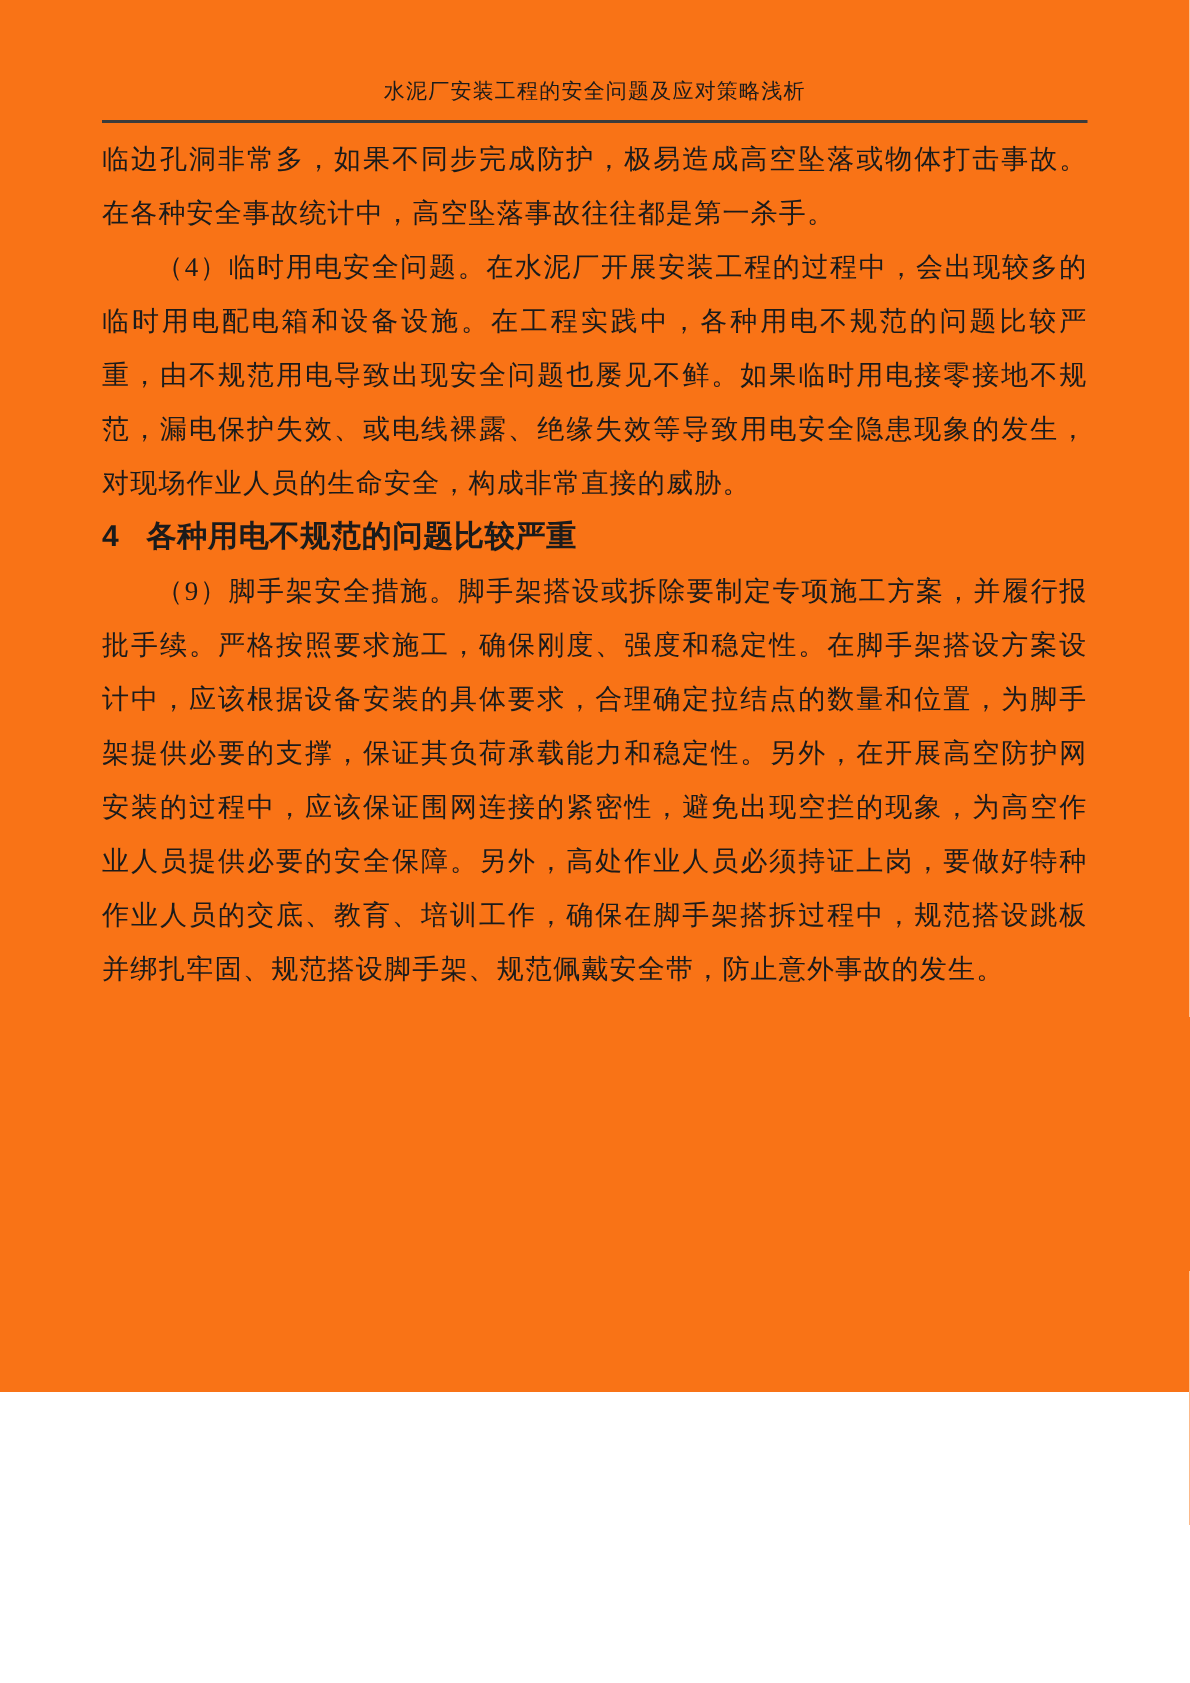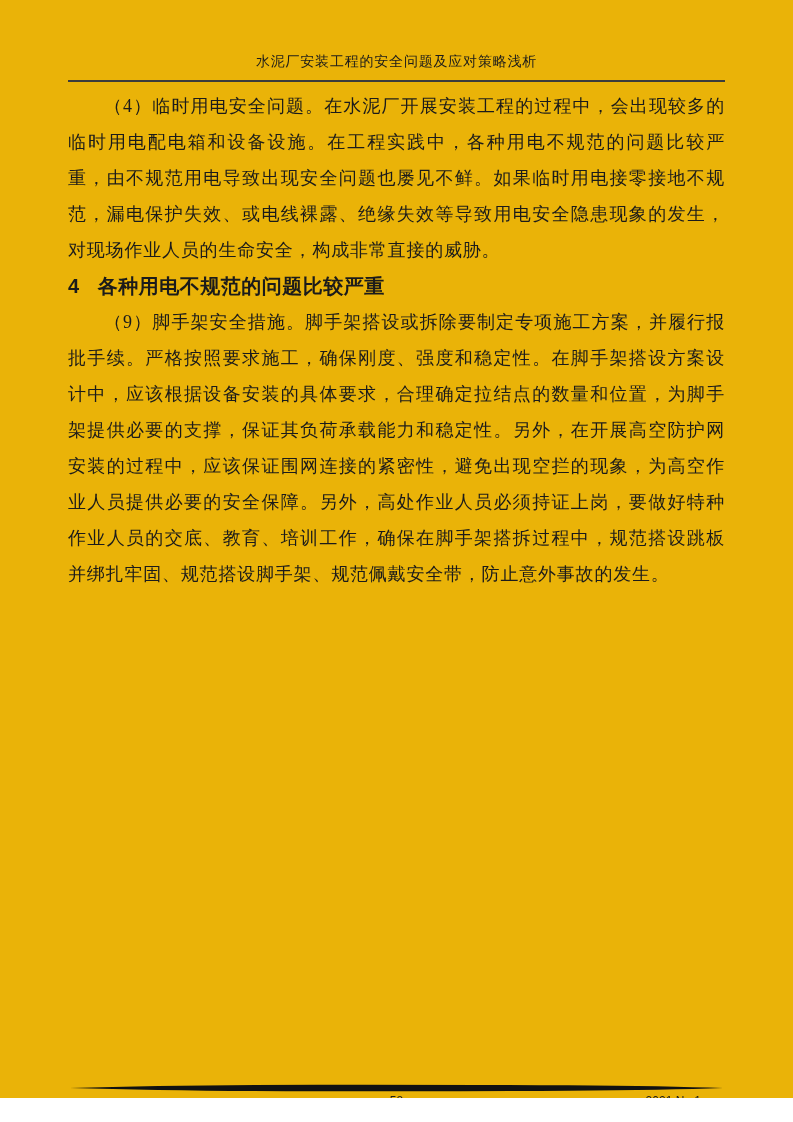--- a/index.html
+++ b/index.html
@@ -3,22 +3,22 @@
 <meta charset="utf-8">
 <style>
   html, body {
     margin: 0;
     padding: 0;
     background: #ffffff;
   }
   .page {
     position: relative;
     width: 793px;
-    height: 1098px;
-    background: #eab308;
+    height: 928px;
+    background: #f97316;
     overflow: hidden;
     font-family: "Liberation Serif", serif;
     color: #1b1b1b;
   }
   .content-col {
     position: absolute;
     left: 68px;
     width: 657px;
   }
   
@@ -100,20 +100,21 @@
 <body>
 
 <div class="page">
 
   <div class="content-col header">
     <div class="running-title">水泥厂安装工程的安全问题及应对策略浅析</div>
     <div class="header-rule"></div>
   </div>
 
   <div class="content-col article-body">
+    <p class="para noindent">临边孔洞非常多，如果不同步完成防护，极易造成高空坠落或物体打击事故。在各种安全事故统计中，高空坠落事故往往都是第一杀手。</p>
     <p class="para indent">（4）临时用电安全问题。在水泥厂开展安装工程的过程中，会出现较多的临时用电配电箱和设备设施。在工程实践中，各种用电不规范的问题比较严重，由不规范用电导致出现安全问题也屡见不鲜。如果临时用电接零接地不规范，漏电保护失效、或电线裸露、绝缘失效等导致用电安全隐患现象的发生，对现场作业人员的生命安全，构成非常直接的威胁。</p>
 
     <h2 class="section-heading">
       <span class="sec-num">4</span>
       <span class="sec-title">各种用电不规范的问题比较严重</span>
     </h2>
 
     <p class="para indent">（9）脚手架安全措施。脚手架搭设或拆除要制定专项施工方案，并履行报批手续。严格按照要求施工，确保刚度、强度和稳定性。在脚手架搭设方案设计中，应该根据设备安装的具体要求，合理确定拉结点的数量和位置，为脚手架提供必要的支撑，保证其负荷承载能力和稳定性。另外，在开展高空防护网安装的过程中，应该保证围网连接的紧密性，避免出现空拦的现象，为高空作业人员提供必要的安全保障。另外，高处作业人员必须持证上岗，要做好特种作业人员的交底、教育、培训工作，确保在脚手架搭拆过程中，规范搭设跳板并绑扎牢固、规范搭设脚手架、规范佩戴安全带，防止意外事故的发生。</p>
   </div>
 

